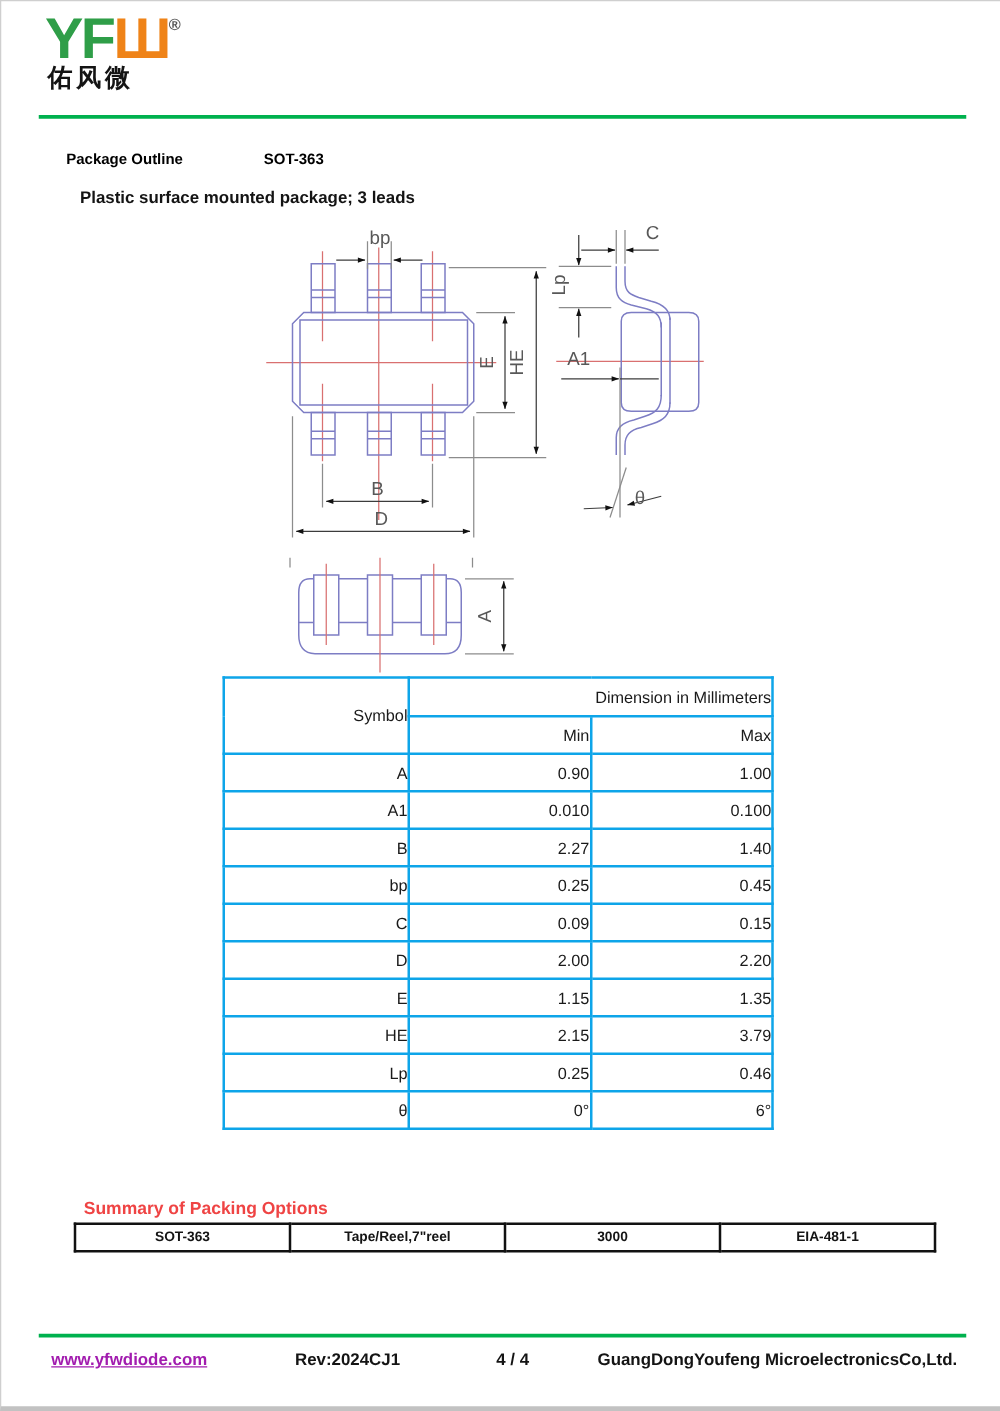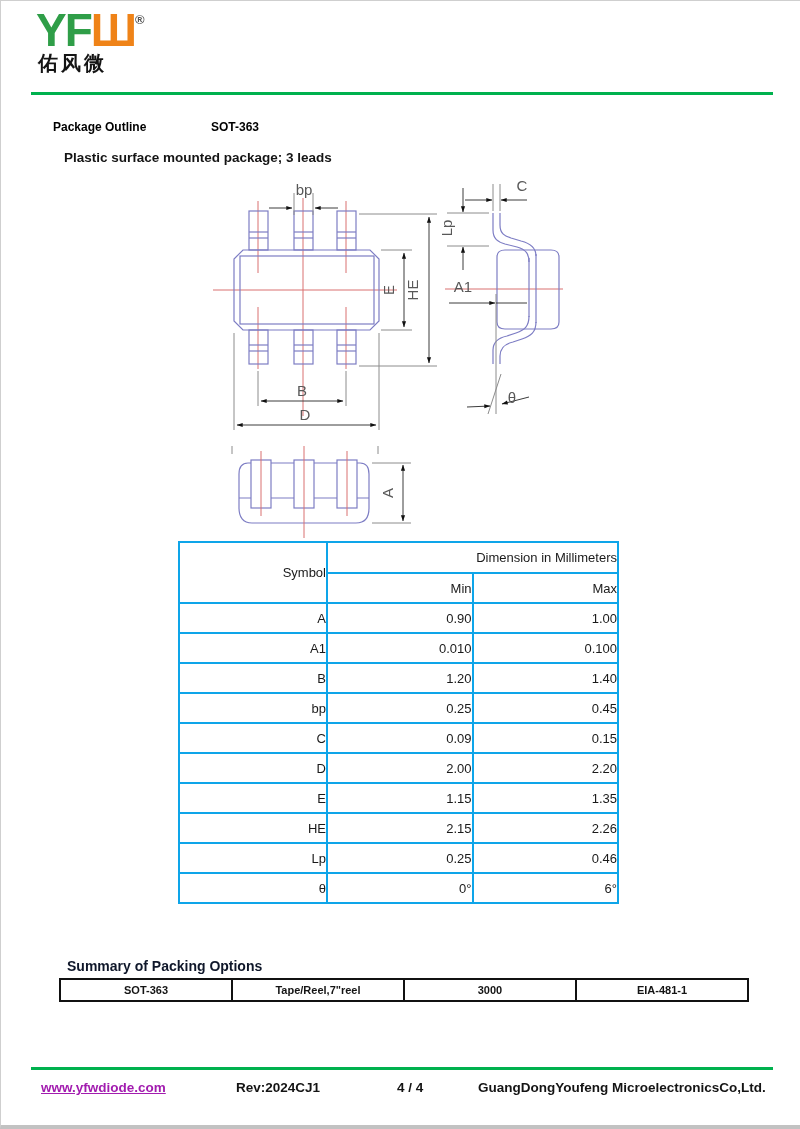--- a/index.html
+++ b/index.html
@@ -27,21 +27,21 @@
   svg text{font-family:"Liberation Sans",sans-serif;}
   
   .dim-table{left:177px;top:540px;}
   table{border-collapse:collapse;table-layout:fixed;}
   .dim-table table{width:441px;}
   .dim-table td,.dim-table th{border:2px solid #0ea5e9;font-size:13px;font-weight:normal;
     color:#1a1a1a;text-align:right;vertical-align:middle;padding:0;}
   .dim-table .c1{width:146px;} .dim-table .c2{width:146px;} .dim-table .c3{width:149px;margin-left:28px;}
   .dim-table .hr1{height:31px;} .dim-table .hr2{height:30px;} .dim-table .dr{height:30px;}
   
-  .packing-title{left:66px;top:957px;font-size:14px;font-weight:bold;color:#0f172a;}
+  .packing-title{left:66px;top:957px;font-size:14px;font-weight:bold;color:#ef4444;}
   .packing-table{left:58px;top:977px;}
   .packing-table table{width:690px;}
   .packing-table td,.packing-table th{border:2px solid #111;font-size:11px;font-weight:bold;
     color:#141414;text-align:center;vertical-align:middle;padding:0;height:20px;}
   .packing-table .pc{width:172px;}
   
   .ftr-rule{left:30px;top:1066px;width:742px;}
   .ftr{top:1079px;font-size:13.5px;font-weight:bold;color:#141414;white-space:nowrap;}
   .ftr-link{left:40px;color:#a21caf;text-decoration:underline;}
   .ftr-rev{left:235px;}
@@ -222,21 +222,21 @@
             <td>0.90</td>
             <td>1.00</td>
           </tr>
       <tr class="dr">
             <td>A1</td>
             <td>0.010</td>
             <td>0.100</td>
           </tr>
       <tr class="dr">
             <td>B</td>
-            <td>1.20</td>
+            <td>2.27</td>
             <td>1.40</td>
           </tr>
       <tr class="dr">
             <td>bp</td>
             <td>0.25</td>
             <td>0.45</td>
           </tr>
       <tr class="dr">
             <td>C</td>
             <td>0.09</td>
@@ -248,21 +248,21 @@
             <td>2.20</td>
           </tr>
       <tr class="dr">
             <td>E</td>
             <td>1.15</td>
             <td>1.35</td>
           </tr>
       <tr class="dr">
             <td>HE</td>
             <td>2.15</td>
-            <td>2.26</td>
+            <td>3.79</td>
           </tr>
       <tr class="dr">
             <td>Lp</td>
             <td>0.25</td>
             <td>0.46</td>
           </tr>
       <tr class="dr">
             <td>θ</td>
             <td>0°</td>
             <td>6°</td>

